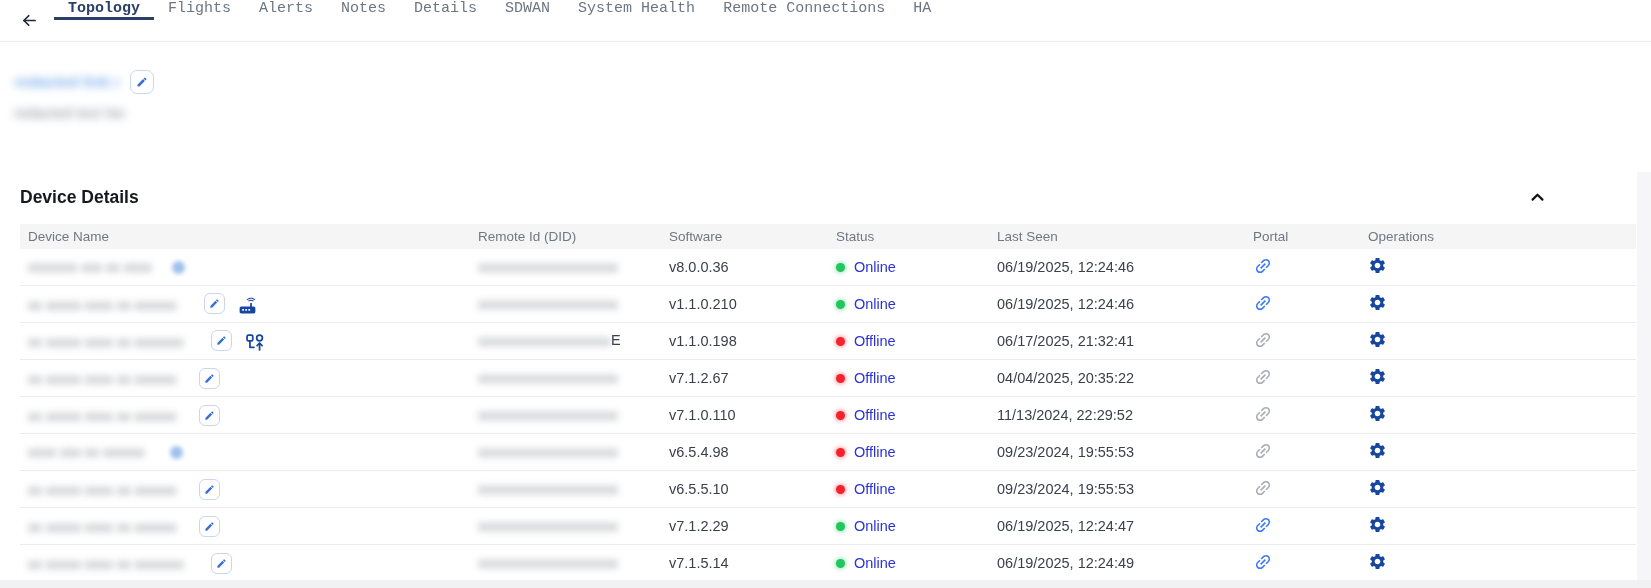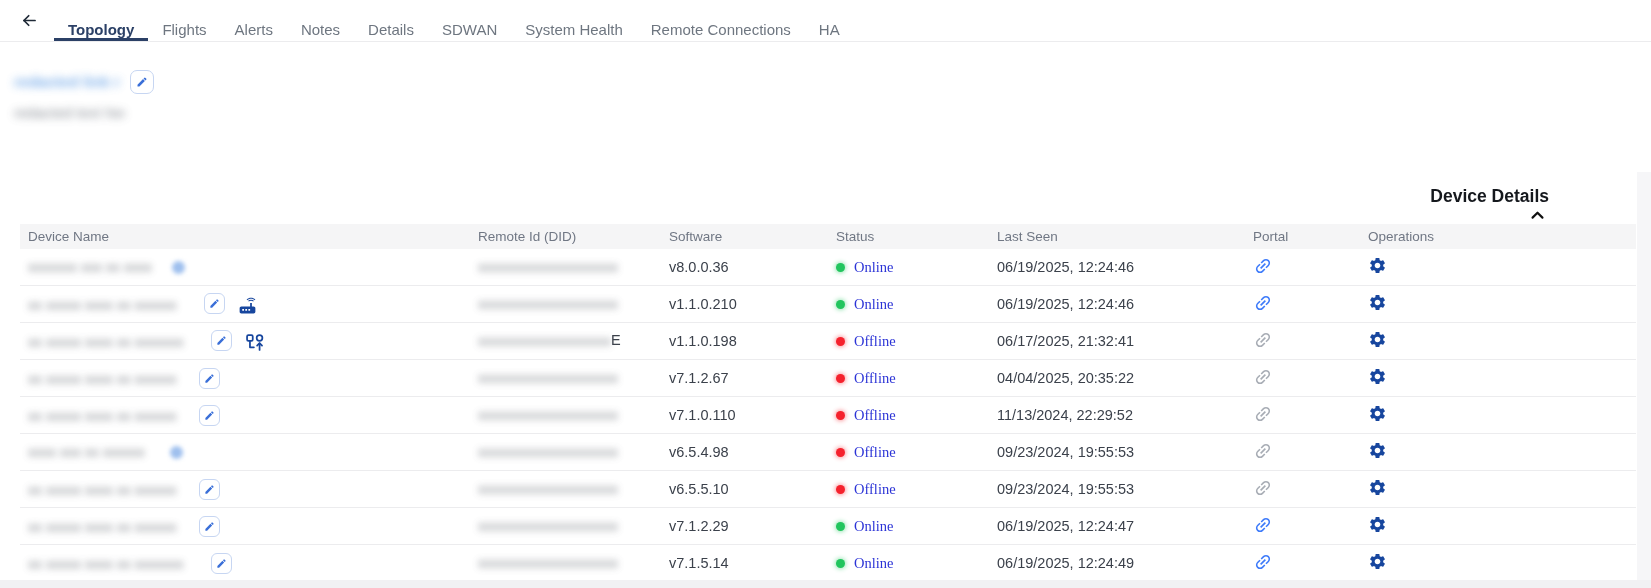--- a/index.html
+++ b/index.html
@@ -4,21 +4,21 @@
 <style>
   * { margin:0; padding:0; box-sizing:border-box; }
   html,body { width:1651px; height:588px; background:#ffffff; overflow:hidden;
     font-family:"Liberation Sans", sans-serif; }
 
   
   .topnav { height:42px; display:flex; align-items:stretch; border-bottom:1px solid #ececee;
     background:#fff; position:relative; }
   .back-btn { width:34px; margin-left:12px; background:none; border:none; cursor:pointer;
     display:flex; align-items:center; justify-content:center; color:#1f2937; }
-  .nav-items { display:flex; align-items:flex-end; margin-left:8px; }
+  .nav-items { display:flex; align-items:flex-start; margin-left:8px;font-family:Liberation Mono, monospace; }
   .nav-item { display:flex; align-items:center; padding:0 14px; font-size:15px; color:#6e7680;
     cursor:pointer; border-bottom:3px solid transparent; white-space:nowrap; }
   .nav-item.active { color:var(--accent-navy,#2b4066); font-weight:700;
     border-bottom-color:var(--accent-navy,#2b4066); }
 
   
   .blur { display:inline-block; white-space:nowrap; overflow:hidden; vertical-align:middle;
     filter:blur(4px); opacity:.75; }
   .blur-blue { color:#4a90e2; font-weight:700; font-size:15.5px; height:19px; }
   .blur-gray { color:#5f6670; font-size:15px; height:18px; }
@@ -31,40 +31,40 @@
   .title-row { display:flex; align-items:center; gap:10px; height:28px; }
   .subtitle { margin-top:7px; }
 
   .edit-btn { width:24px; height:24px; border:1px solid #c7d6f2; border-radius:7px;
     background:#fff; cursor:pointer; display:inline-flex; align-items:center;
     justify-content:center; color:#3a6fd8; flex:0 0 auto; }
   .edit-btn.small { width:21px; height:21px; border-radius:6px; margin-left:7px; }
 
   
   .card { margin:64px 14px 0 20px; }
-  .card-head { display:flex; align-items:flex-end; justify-content:space-between; height:24px;
-    padding-right:88px;flex-direction:column; }
+  .card-head { display:flex; align-items:center; justify-content:space-between; height:24px;
+    padding-right:88px; }
   .card-head h2 { font-size:17.5px; font-weight:700; color:#15181d; }
   .collapse-btn { background:none; border:none; cursor:pointer; color:#111; width:24px;
     height:24px; display:flex; align-items:center; justify-content:center; }
 
   table { border-collapse:collapse; table-layout:fixed; width:1616px; margin-top:14px; }
   col.c-name{width:450px} col.c-did{width:191px} col.c-sw{width:167px}
   col.c-status{width:161px} col.c-seen{width:256px} col.c-portal{width:115px}
   col.c-ops{width:276px}
   thead th { background:#f5f5f6; font-weight:400; font-size:13.5px; color:#707784;
     text-align:left; padding:5px 8px; height:23px; }
   tbody td { height:37px; border-bottom:1px solid #ececee; padding:0 8px; font-size:14.5px;
     color:#3b414b; vertical-align:middle; white-space:nowrap; }
   td.col-name { overflow:hidden; }
 
   .dev-icon { display:none; vertical-align:middle; margin-left:8px; color:var(--icon-blue,#17469e); }
   .dev-icon.show { display:inline-flex; }
 
-  .status-cell { display:flex; align-items:center; gap:9px;font-family:Liberation Serif, serif; }
+  .status-cell { display:flex; align-items:center; gap:9px; }
   .dot { width:9px; height:9px; border-radius:50%; flex:0 0 auto; }
   .dot.online { background:var(--online-dot,#22c55e); box-shadow:0 0 4px 1px rgba(34,197,94,.45); }
   .dot.offline { background:var(--offline-dot,#f5222d); box-shadow:0 0 4px 1px rgba(245,34,45,.45); }
   .status-link { color:var(--status-text,#2b33d6); text-decoration:none; cursor:pointer; }
 
   .portal-link { display:inline-flex; cursor:pointer; color:var(--portal-active,#3e7bfa); }
   .portal-link.inactive { color:var(--portal-inactive,#a8adb5); }
   .gear-btn { display:inline-flex; cursor:pointer; color:var(--icon-blue,#17469e); }
 
   

